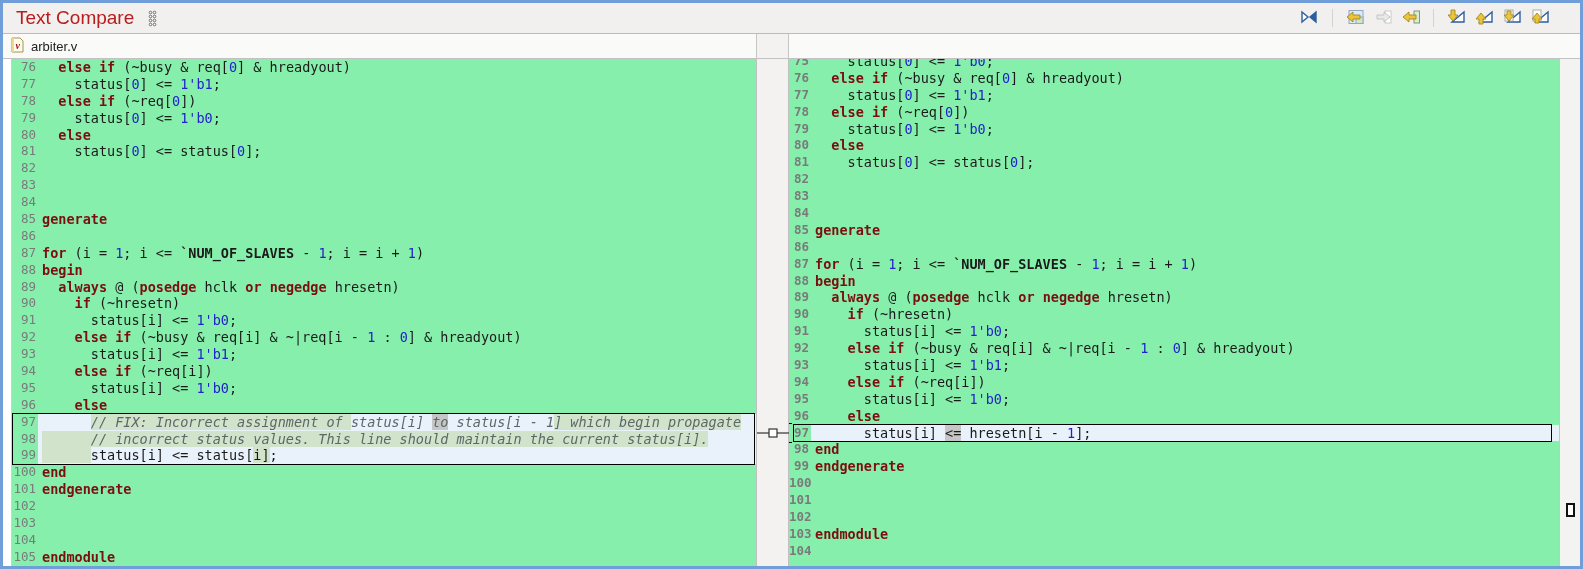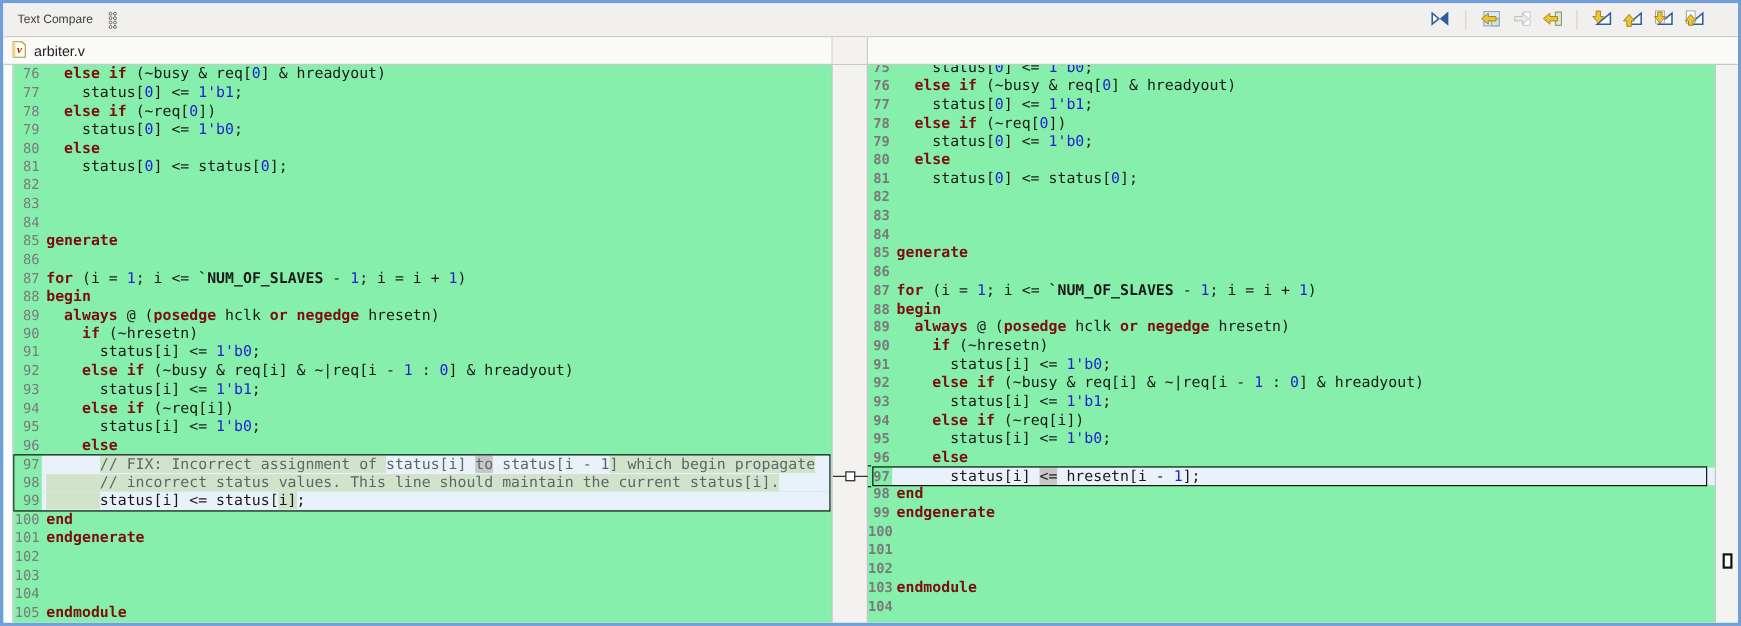--- a/index.html
+++ b/index.html
@@ -1,21 +1,21 @@
 <!DOCTYPE html>
 <html style="--kw: #7b0f0f; --num: #2222cc; --cmt: #5c6868; --plain: #1a1a1a; --lineno: #7a7a7a; --green: #d2e3cb; --pale: #e9f1fb; --grayhl: #c6c6c6; --win_border: #6f9ed8; --gold: #e9c53b; --icon_blue: #2d5e9e;"><head>
 <meta charset="utf-8">
 <style>
   html,body{margin:0;padding:0;background:#fff;}
   .win{width:1583px;height:569px;box-sizing:border-box;border:3px solid var(--win_border,#6f9ed8);
        background:#fff;font-family:"Liberation Sans",sans-serif;position:relative;overflow:hidden;}
 
   
   .titlebar{height:30px;background:#f1f0ee;border-bottom:1px solid #bcbcbc;display:flex;align-items:center;}
-  .title{font-size:11px;color:#404040;padding:0 14px 0 13px;}
+  .title{font-size:19px;color:#b91c1c;padding:0 14px 0 13px;}
   .dots{display:flex;align-items:center;}
   .toolbar{margin-left:auto;display:flex;align-items:center;gap:4px;padding-right:28px;}
   .tbtn{background:none;border:none;padding:1px 2px;display:flex;align-items:center;cursor:pointer;}
   .tsep{width:1px;height:18px;background:#d2d2d2;margin:0 6px;}
 
   
   .captions{height:24px;border-bottom:1px solid #c2c2c2;display:flex;background:#fafaf9;font-size:13px;color:#222;}
   .cap{box-sizing:border-box;display:flex;align-items:center;}
   .cap.capleft{width:754px;padding-left:8px;gap:7px;border-right:1px solid #c6c6c5;}
   .cap.capgut{width:32px;border-right:1px solid #c6c6c5;background:#f3f2f1;}
@@ -35,21 +35,21 @@
 
   
   .crow{display:flex;height:16.9px;line-height:16.9px;white-space:pre;
         font-family:"DejaVu Sans Mono",monospace;font-size:13.5px;}
   .lnum{flex:none;width:26px;text-align:right;color:var(--lineno,#7a7a7a);font-size:12.5px;padding-right:2px;box-sizing:border-box;}
   .pright .lnum{width:22px;font-weight:bold;}
   .ltxt{flex:1;color:var(--plain,#1a1a1a);padding-left:4px;}
   .crow.chg .ltxt{background:var(--pale,#e9f1fb);}
   .tk{color:var(--kw,#7b0f0f);font-weight:bold;}
   .tn{color:var(--num,#2222cc);}
-  .tc{color:var(--cmt,#5c6868);}
+  .tc{color:var(--cmt,#5c6868);font-style:italic;}
   .td{color:#1a1a1a;font-weight:bold;}
   .tp{}
   .bgg{background:var(--green,#d2e3cb);}
   .bgx{background:var(--grayhl,#c6c6c6);}
 
   
   .boxov{position:absolute;left:0;right:1px;border:1.5px solid #000;pointer-events:none;box-sizing:border-box;}
   .pright .boxov{left:4px;right:7px;}
   .pright .boxov::before{content:"";position:absolute;left:-8px;top:-1.5px;bottom:-1.5px;width:5px;
         border:1.5px solid #000;border-right:none;}

